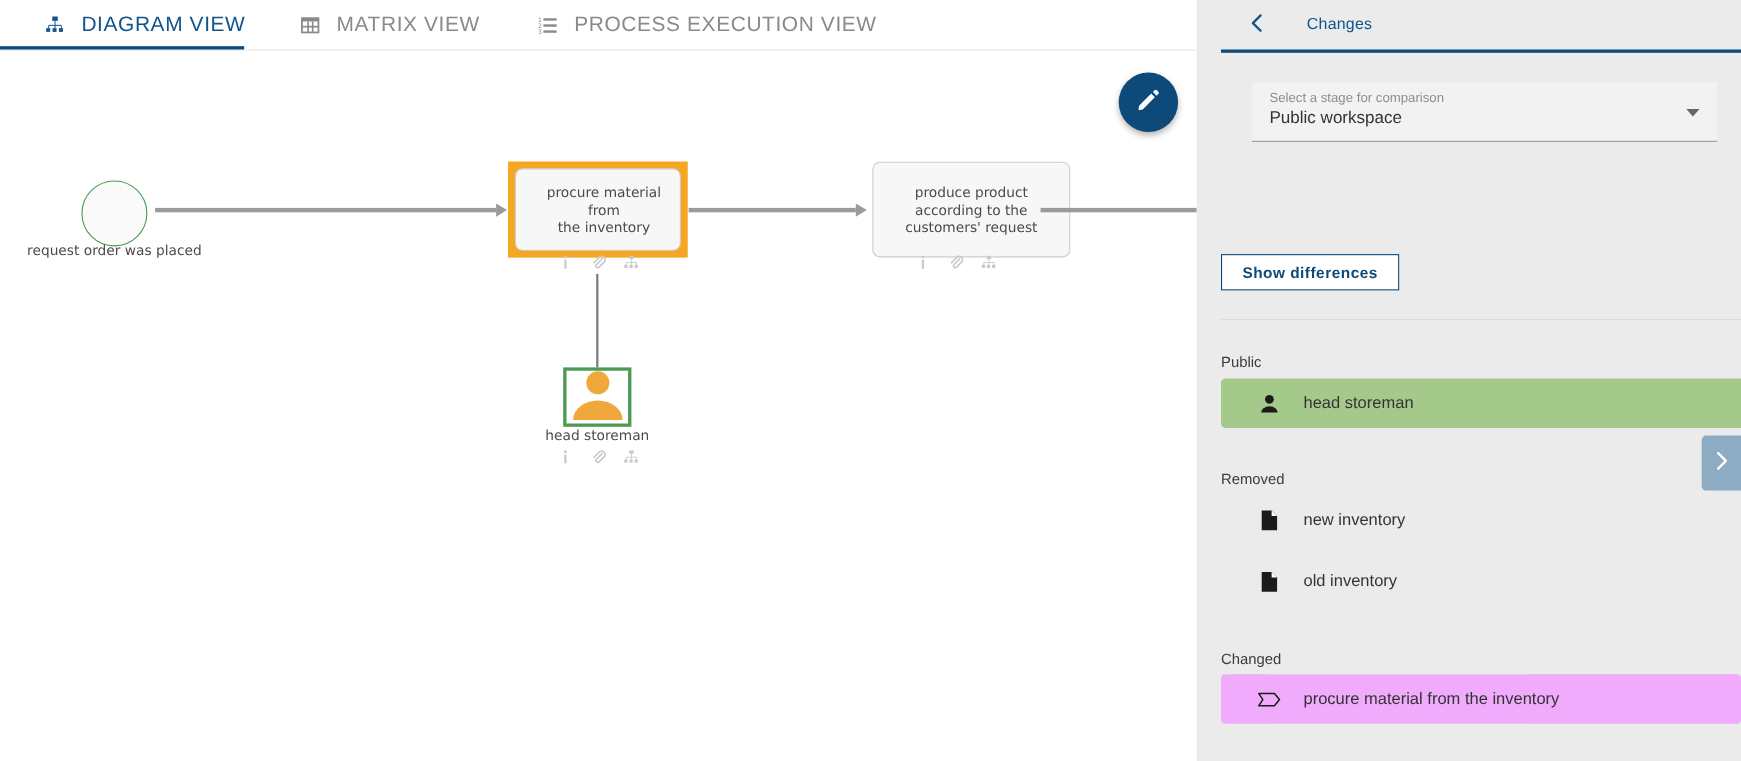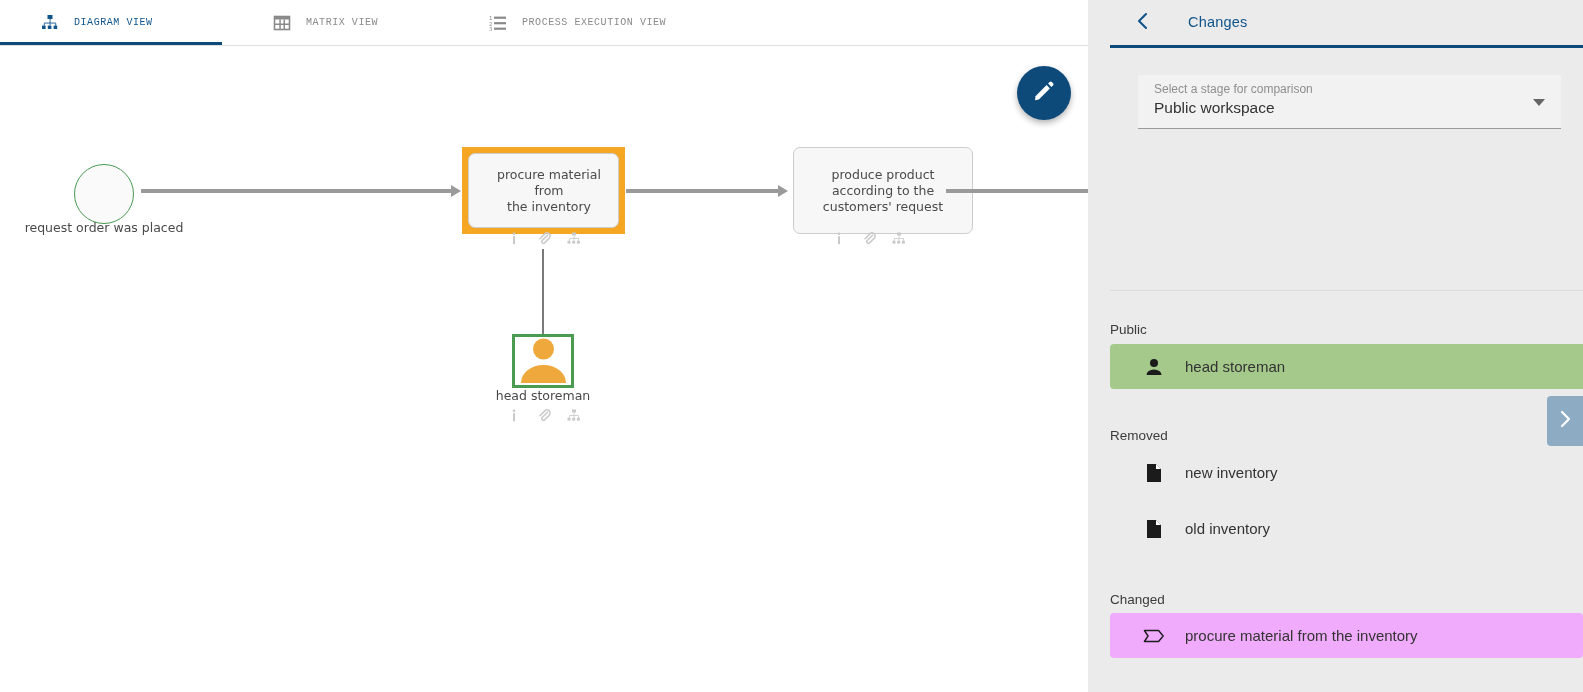--- a/index.html
+++ b/index.html
@@ -16,24 +16,23 @@
     background:#ffffff;
     border-bottom:1px solid #e0e0e0;
     box-sizing:border-box;
   }
   .tab{
     position:absolute;top:0;height:45px;
     display:flex;align-items:center;gap:14px;
     cursor:pointer;user-select:none;
   }
   .tab .tab-label{
-    font-size:10px;letter-spacing:.55px;
+    font-size:19px;letter-spacing:.55px;
     color:#8a8a8a;font-weight:400;
     white-space:nowrap;
-    font-family:Liberation Mono, monospace;
   }
   .tab.active .tab-label{color:#10548c;font-weight:500;}
   .tab .tab-icon{display:flex;align-items:center;justify-content:center;width:20px;height:20px;}
   .tab-underline{
     position:absolute;left:0;bottom:0;height:3px;background:#0d4a7a;
   }
   
   #canvas{
     position:absolute;left:0;top:46px;width:1088px;height:646px;
     background:#ffffff;overflow:hidden;
@@ -346,20 +345,23 @@
   <div id="panel-title">Changes</div>
   <div id="panel-header-rule"></div>
 
   <div class="select-field" style="top:75px;">
     <div class="select-label">Select a stage for comparison</div>
     <div class="select-value">Public workspace</div>
     <div class="select-caret"></div>
   </div>
 
 
+  <div id="show-diff-btn">
+    <span>Show differences</span>
+  </div>
 
   <div id="divider"></div>
 
   <div class="section-heading" style="top:322px;">Public</div>
   <div class="change-row row-added" style="top:344px;">
     <span class="row-icon">
       <svg width="20" height="20" viewBox="0 0 20 20">
         <circle cx="10" cy="6" r="4" fill="#1b1b1b"></circle>
         <path d="M2.5 18 a7.5 5.6 0 0 1 15 0 Z" fill="#1b1b1b"></path>
       </svg>

